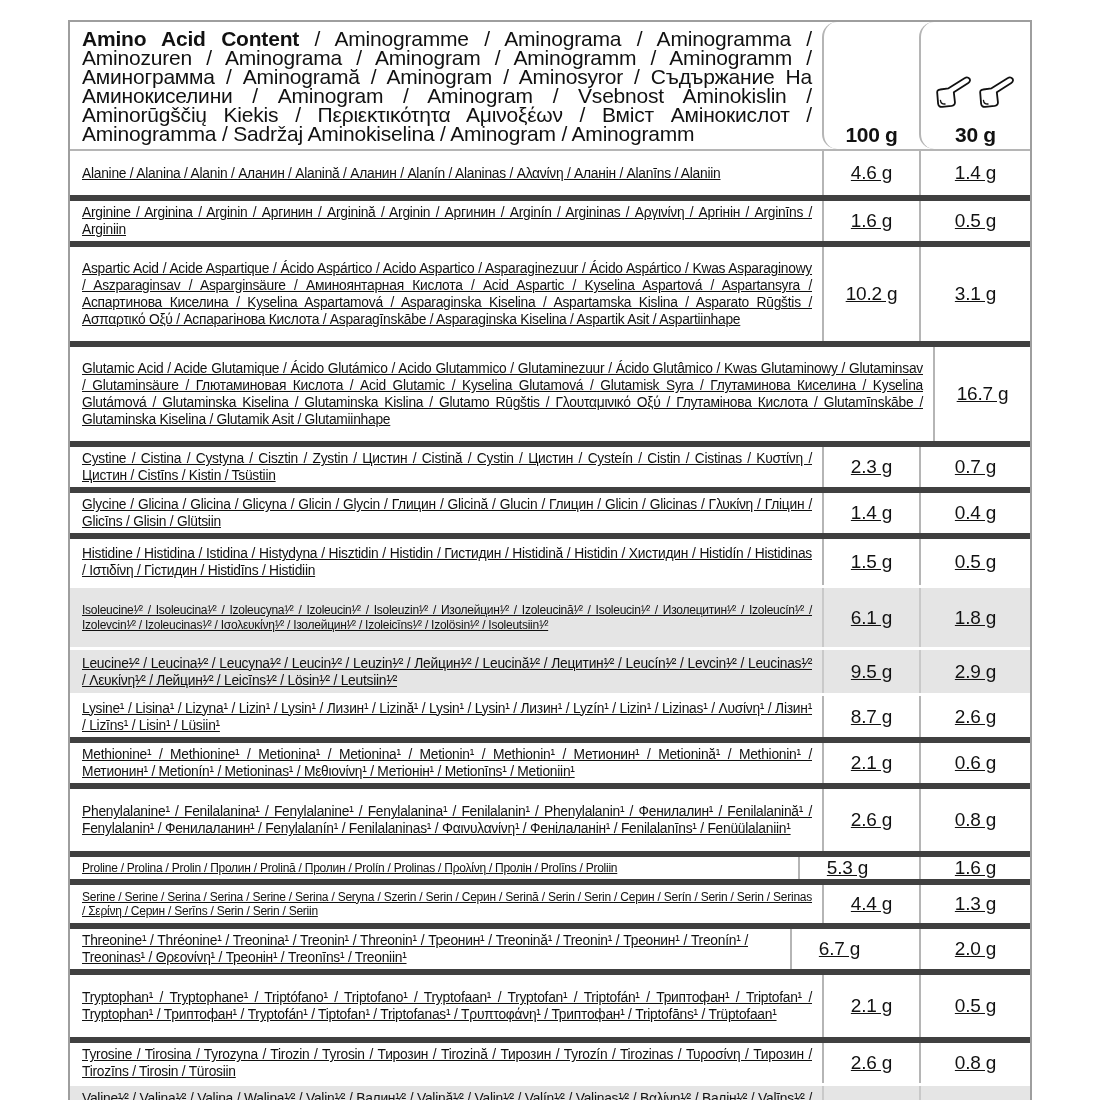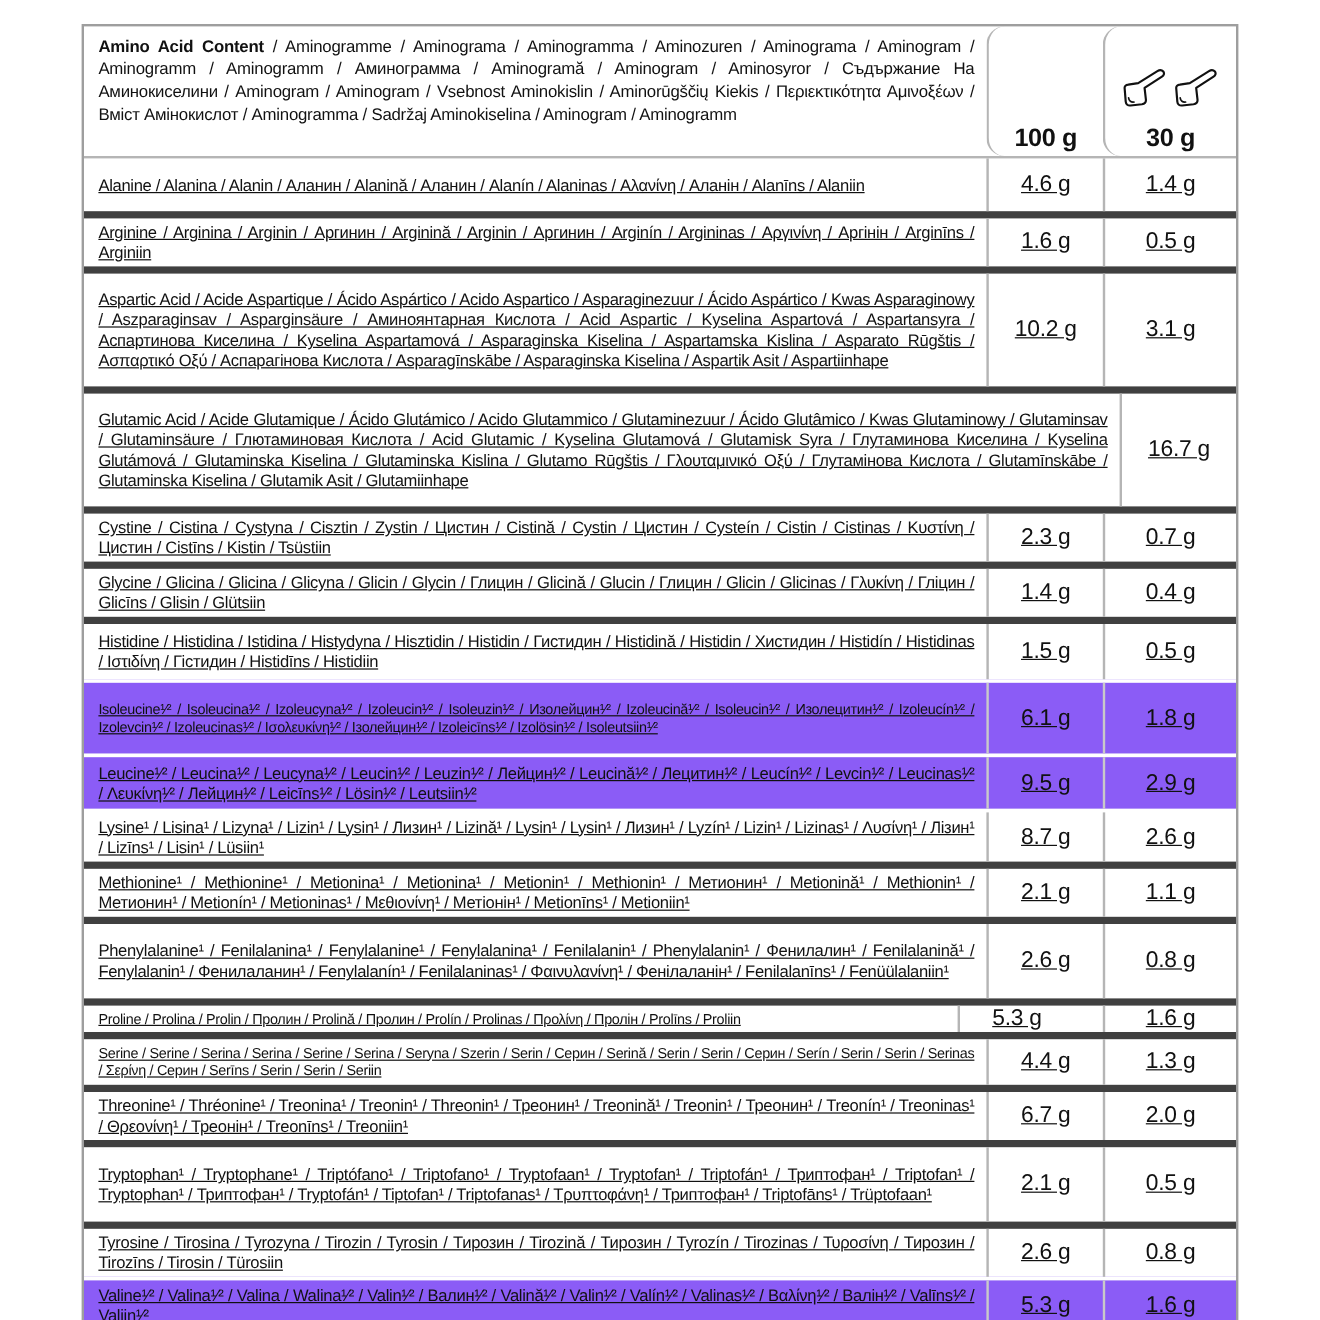--- a/index.html
+++ b/index.html
@@ -23,21 +23,21 @@
   
   .thead {
     display: flex;
     align-items: stretch;
     min-height: 110px;
     border-bottom: 2px solid #b5b5b5;
   }
   .h-name {
     flex: 1;
     padding: 7px 10px 6px 12px;
-    font-size: 14px;
+    font-size: 21px;
     line-height: 19px;
     letter-spacing: -0.2px;
     text-align: justify;
   }
   .h-name .b { font-weight: bold; }
   .h-col {
     display: flex;
     flex-direction: column;
     align-items: center;
     justify-content: flex-end;
@@ -53,21 +53,21 @@
   .scoops { display: flex; gap: 3px; margin-bottom: 14px; margin-top: 8px; }
 
   
   .row {
     display: flex;
     align-items: stretch;
     text-decoration: underline;
   }
   .row.line { border-top: 6px solid #404040; }
   .row.gap  { border-top: 3px solid #ffffff; }
-  .row.highlight { background: #8b5cf6; justify-content: flex-end; }
+  .row.highlight { background: #e5e5e5; justify-content: flex-end; }
   .amino-name {
     flex: 1;
     align-self: center;
     padding: 3px 10px 3px 12px;
     font-size: 13.8px;
     line-height: 17px;
     letter-spacing: -0.25px;
     text-align: justify;
   }
   .row.small .amino-name { font-size: 12px; line-height: 14.5px; }
@@ -157,38 +157,38 @@
     <div class="val v30">2.9 g</div>
   </div>
         <div class="row gap" style="min-height: 44px;">
     <div class="amino-name">Lysine¹ / Lisina¹ / Lizyna¹ / Lizin¹ / Lysin¹ / Лизин¹ / Lizină¹ / Lysin¹ / Lysin¹ / Лизин¹ / Lyzín¹ / Lizin¹ / Lizinas¹ / Λυσίνη¹ / Лізин¹ / Lizīns¹ / Lisin¹ / Lüsiin¹</div>
     <div class="val v100">8.7 g</div>
     <div class="val v30">2.6 g</div>
   </div>
         <div class="row line" style="min-height: 44px;">
     <div class="amino-name">Methionine¹ / Methionine¹ / Metionina¹ / Metionina¹ / Metionin¹ / Methionin¹ / Метионин¹ / Metionină¹ / Methionin¹ / Метионин¹ / Metionín¹ / Metioninas¹ / Μεθιονίνη¹ / Метіонін¹ / Metionīns¹ / Metioniin¹</div>
     <div class="val v100">2.1 g</div>
-    <div class="val v30">1.1 g</div>
+    <div class="val v30">0.6 g</div>
   </div>
         <div class="row line" style="min-height: 68px;">
     <div class="amino-name">Phenylalanine¹ / Fenilalanina¹ / Fenylalanine¹ / Fenylalanina¹ / Fenilalanin¹ / Phenylalanin¹ / Фенилалин¹ / Fenilalanină¹ / Fenylalanin¹ / Фенилаланин¹ / Fenylalanín¹ / Fenilalaninas¹ / Φαινυλανίνη¹ / Фенілаланін¹ / Fenilalanīns¹ / Fenüülalaniin¹</div>
     <div class="val v100">2.6 g</div>
     <div class="val v30">0.8 g</div>
   </div>
         <div class="row small line" style="min-height: 22px; gap: 24px;">
     <div class="amino-name">Proline / Prolina / Prolin / Пролин / Prolină / Пролин / Prolín / Prolinas / Προλίνη / Пролін / Prolīns / Proliin</div>
     <div class="val v100">5.3 g</div>
     <div class="val v30">1.6 g</div>
   </div>
         <div class="row small line" style="min-height: 44px;">
     <div class="amino-name">Serine / Serine / Serina / Serina / Serine / Serina / Seryna / Szerin / Serin / Серин / Serină / Serin / Serin / Серин / Serín / Serin / Serin / Serinas / Σερίνη / Серин / Serīns / Serin / Serin / Seriin</div>
     <div class="val v100">4.4 g</div>
     <div class="val v30">1.3 g</div>
   </div>
-        <div class="row line" style="min-height: 44px;">
+        <div class="row line" style="min-height: 44px; gap: 32px;">
     <div class="amino-name">Threonine¹ / Thréonine¹ / Treonina¹ / Treonin¹ / Threonin¹ / Треонин¹ / Treonină¹ / Treonin¹ / Треонин¹ / Treonín¹ / Treoninas¹ / Θρεονίνη¹ / Треонін¹ / Treonīns¹ / Treoniin¹</div>
     <div class="val v100">6.7 g</div>
     <div class="val v30">2.0 g</div>
   </div>
         <div class="row line" style="min-height: 68px;">
     <div class="amino-name">Tryptophan¹ / Tryptophane¹ / Triptófano¹ / Triptofano¹ / Tryptofaan¹ / Tryptofan¹ / Triptofán¹ / Триптофан¹ / Triptofan¹ / Tryptophan¹ / Триптофан¹ / Tryptofán¹ / Tiptofan¹ / Triptofanas¹ / Τρυπτοφάνη¹ / Триптофан¹ / Triptofāns¹ / Trüptofaan¹</div>
     <div class="val v100">2.1 g</div>
     <div class="val v30">0.5 g</div>
   </div>
         <div class="row line" style="min-height: 44px;">

